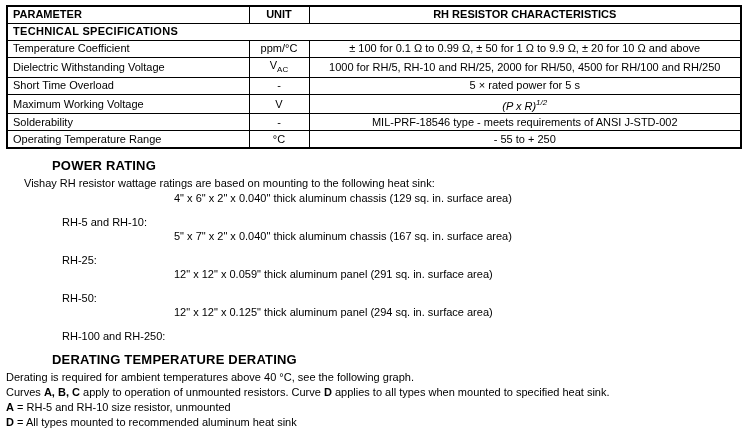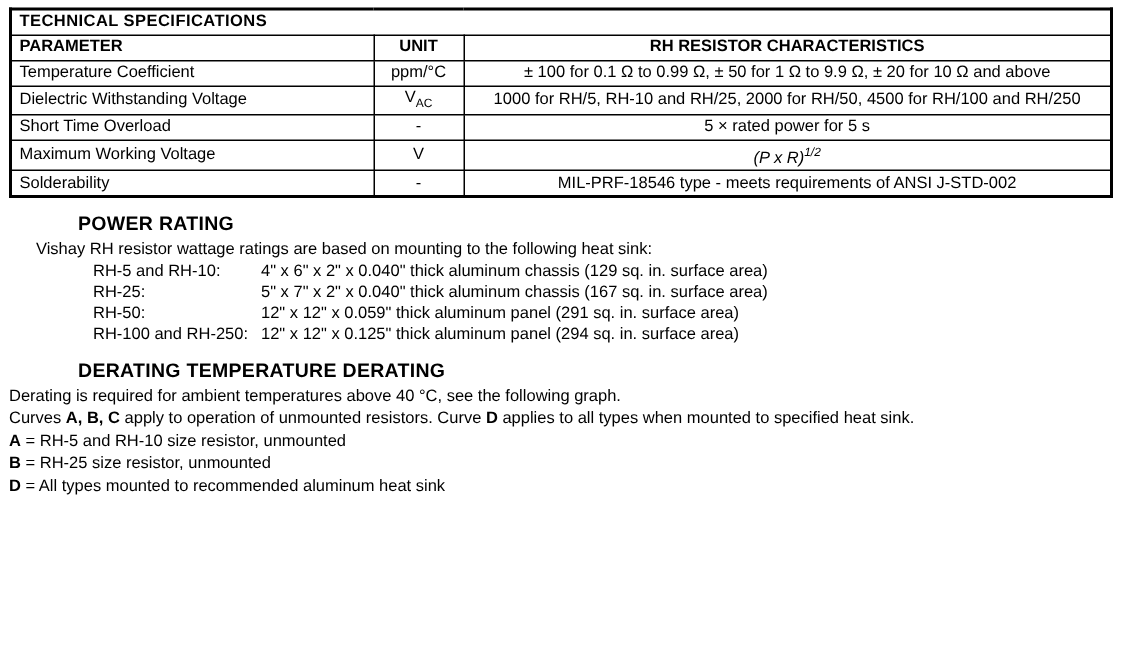--- a/index.html
+++ b/index.html
@@ -47,44 +47,44 @@
   h2.section-heading {
     font-size: 13px;
     font-weight: bold;
     margin: 9px 0 3px 0;
     letter-spacing: 0.2px;
     padding-left: 46px;
   }
   .body-line { line-height: 15px; }
   .pr-list { margin-left: 56px; }
   .pr-item { display: flex; line-height: 14px; }
-  .pr-label { width: 112px; flex: 0 0 112px; }
+  .pr-label { width: 112px; flex: 0 0 112px; margin-top: 24px; }
   .pr-desc { flex: 1; }
   .curve-line { line-height: 15px; }
   b { font-weight: bold; }
 </style>
 </head>
 <body>
 
 <div class="page">
 
   <table class="specs">
     <colgroup>
       <col style="width:242px">
         <col style="width:60px">
         <col>
     </colgroup>
     <thead>
       <tr>
-        <th colspan="3" class="tbl-title">TECHNICAL SPECIFICATIONS</th>
-      </tr>
-      <tr>
         <th class="col-param">PARAMETER</th>
         <th class="col-unit">UNIT</th>
         <th class="col-char">RH RESISTOR CHARACTERISTICS</th>
+      </tr>
+      <tr>
+        <th colspan="3" class="tbl-title">TECHNICAL SPECIFICATIONS</th>
       </tr>
     </thead>
     <tbody>
       <tr>
         <td class="param">Temperature Coefficient</td>
         <td class="unit">ppm/°C</td>
         <td class="val">± 100 for 0.1 Ω to 0.99 Ω, ± 50 for 1 Ω to 9.9 Ω, ± 20 for 10 Ω and above</td>
       </tr>
       <tr>
         <td class="param">Dielectric Withstanding Voltage</td>
@@ -98,20 +98,25 @@
       </tr>
       <tr>
         <td class="param">Maximum Working Voltage</td>
         <td class="unit">V</td>
         <td class="val"><span class="it">(P x R)</span><sup>1/2</sup></td>
       </tr>
       <tr>
         <td class="param">Solderability</td>
         <td class="unit">-</td>
         <td class="val">MIL-PRF-18546 type - meets requirements of ANSI J-STD-002</td>
+      </tr>
+      <tr>
+        <td class="param">Operating Temperature Range</td>
+        <td class="unit">°C</td>
+        <td class="val">- 55 to + 250</td>
       </tr>
     </tbody>
   </table>
 
   <div class="section">
     <h2 class="section-heading">POWER RATING</h2>
     <div class="body-line" style="margin-left:18px">Vishay RH resistor wattage ratings are based on mounting to the following heat sink:</div>
     <div class="pr-list">
       <div class="pr-item">
         <span class="pr-label">RH-5 and RH-10:</span>
@@ -130,17 +135,16 @@
         <span class="pr-desc">12" x 12" x 0.125" thick aluminum panel (294 sq. in. surface area)</span>
       </div>
     </div>
   </div>
 
   <div class="section">
     <h2 class="section-heading">DERATING TEMPERATURE DERATING</h2>
     <div class="body-line">Derating is required for ambient temperatures above 40 °C, see the following graph.</div>
     <div class="body-line"><span>Curves </span><b>A, B, C</b><span> apply to operation of unmounted resistors. Curve </span><b>D</b><span> applies to all types when mounted to specified heat sink.</span></div>
     <div class="curve-line"><b>A</b><span> = RH-5 and RH-10 size resistor, unmounted</span></div>
-    <div class="curve-line"><b>B</b><span> = RH-25 size resistor, unmounted</span></div>
     <div class="curve-line"><b>D</b><span> = All types mounted to recommended aluminum heat sink</span></div>
   </div>
 
 </div>
 
 </body></html>

